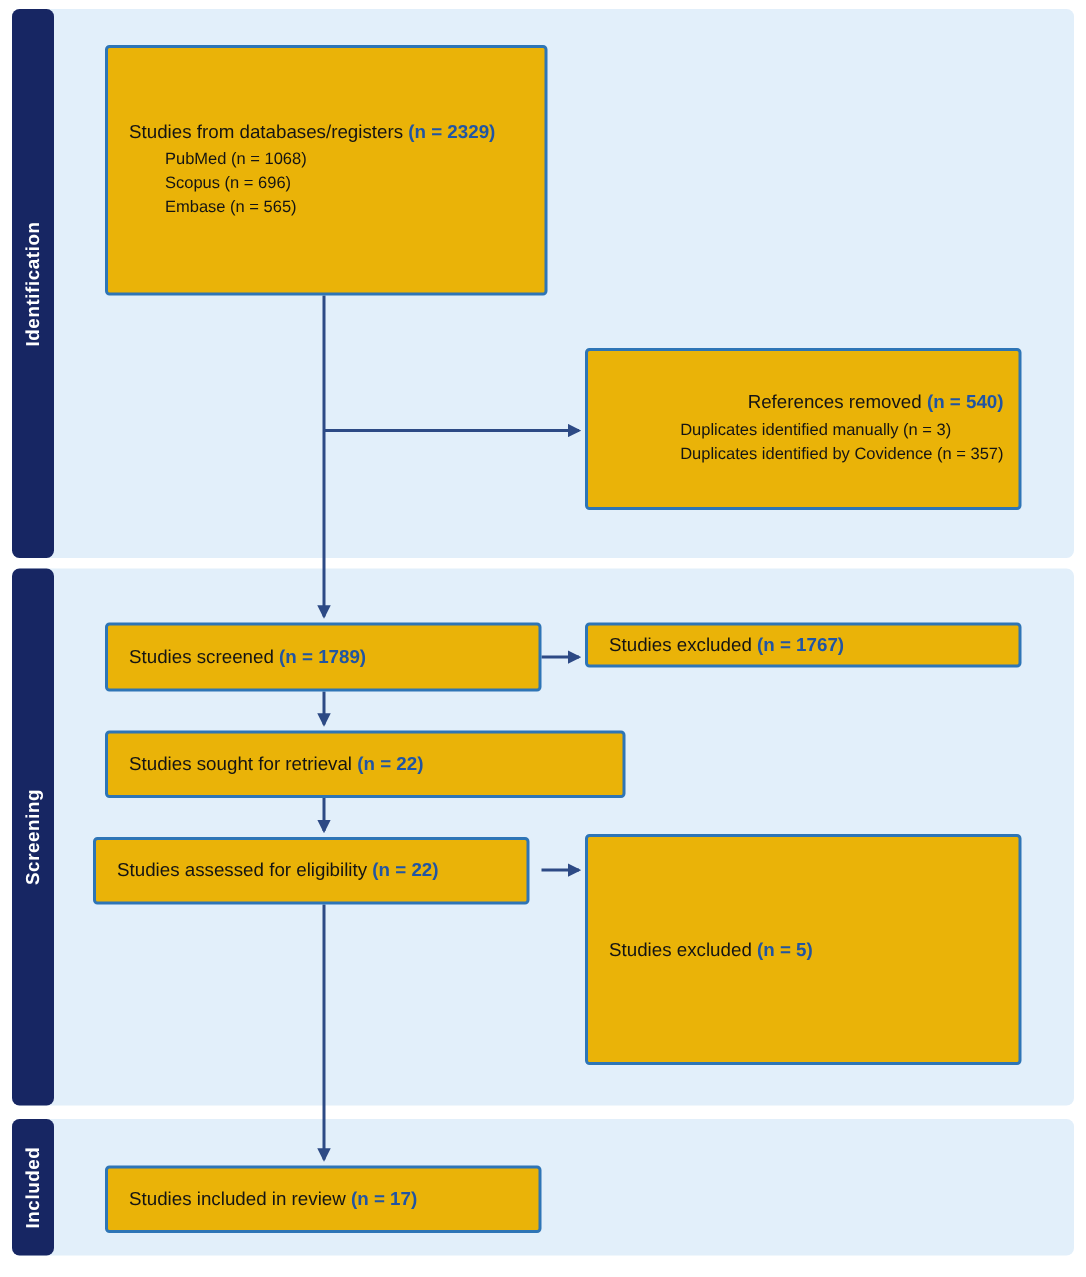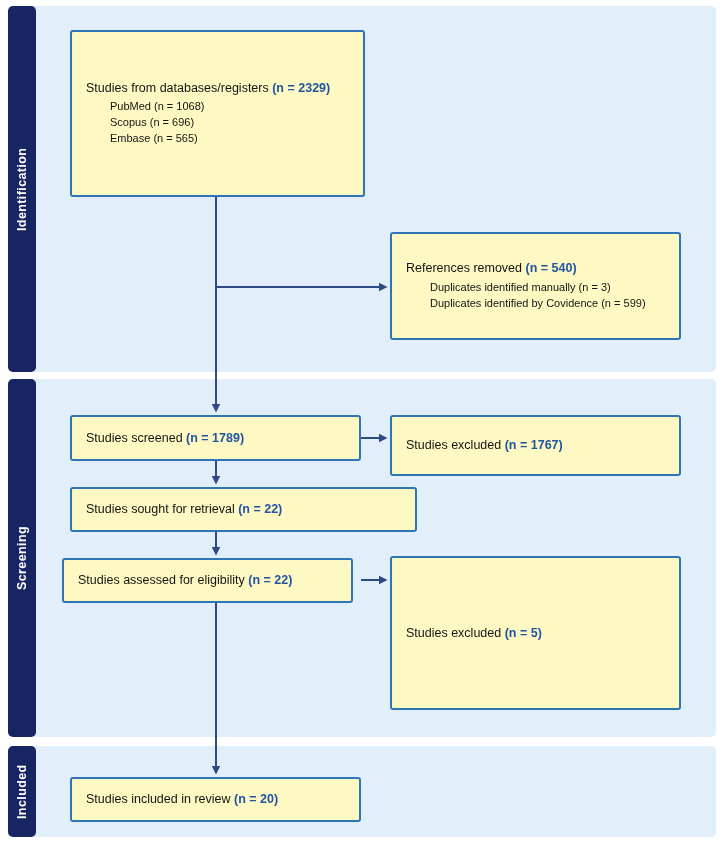--- a/index.html
+++ b/index.html
@@ -51,21 +51,21 @@
     pointer-events: none;
   }
   .arrows path.flow {
     stroke: #2d4a85;
     stroke-width: 2;
     fill: none;
   }
 
   .box {
     position: absolute;
-    background: #fef9c3;
+    background: #eab308;
     border: 2px solid #2e75b6;
     border-radius: 3px;
     display: flex;
     flex-direction: column;
     justify-content: center;
     padding: 6px 10px 6px 14px;
     color: #141414;
     font-size: 12.5px;
     line-height: 1.3;
   }
@@ -75,23 +75,23 @@
   }
   .box .items {
     margin-top: 3px;
     padding-left: 24px;
     font-size: 11px;
     line-height: 1.45;
     color: #141414;
   }
 
   .box-databases   { left: 70px;  top: 30px;  width: 295px; height: 167px; }
-  .box-refremoved  { left: 390px; top: 232px; width: 291px; height: 108px; }
+  .box-refremoved  { left: 390px; top: 232px; width: 291px; height: 108px; align-items: flex-end; }
   .box-screened    { left: 70px;  top: 415px; width: 291px; height: 46px;  }
-  .box-excl-screen { left: 390px; top: 415px; width: 291px; height: 61px;  }
+  .box-excl-screen { left: 390px; top: 415px; width: 291px; height: 30px;  }
   .box-sought      { left: 70px;  top: 487px; width: 347px; height: 45px;  }
   .box-assessed    { left: 62px;  top: 558px; width: 291px; height: 45px;  }
   .box-excl-elig   { left: 390px; top: 556px; width: 291px; height: 154px; }
   .box-included    { left: 70px;  top: 777px; width: 291px; height: 45px;  }
 </style>
 </head>
 <body>
 
 <div class="canvas">
 
@@ -130,21 +130,21 @@
       <div>PubMed (n = 1068)</div>
       <div>Scopus (n = 696)</div>
       <div>Embase (n = 565)</div>
     </div>
   </div>
 
   <div class="box box-refremoved">
     <div class="line"><span>References removed </span><span class="n">(n = 540)</span></div>
     <div class="items">
       <div>Duplicates identified manually (n = 3)</div>
-      <div>Duplicates identified by Covidence (n = 599)</div>
+      <div>Duplicates identified by Covidence (n = 357)</div>
     </div>
   </div>
 
   <div class="box box-screened">
     <div class="line"><span>Studies screened </span><span class="n">(n = 1789)</span></div>
   </div>
 
   <div class="box box-excl-screen">
     <div class="line"><span>Studies excluded </span><span class="n">(n = 1767)</span></div>
   </div>
@@ -155,16 +155,16 @@
 
   <div class="box box-assessed">
     <div class="line"><span>Studies assessed for eligibility </span><span class="n">(n = 22)</span></div>
   </div>
 
   <div class="box box-excl-elig">
     <div class="line"><span>Studies excluded </span><span class="n">(n = 5)</span></div>
   </div>
 
   <div class="box box-included">
-    <div class="line"><span>Studies included in review </span><span class="n">(n = 20)</span></div>
+    <div class="line"><span>Studies included in review </span><span class="n">(n = 17)</span></div>
   </div>
 
 </div>
 
 </body></html>

